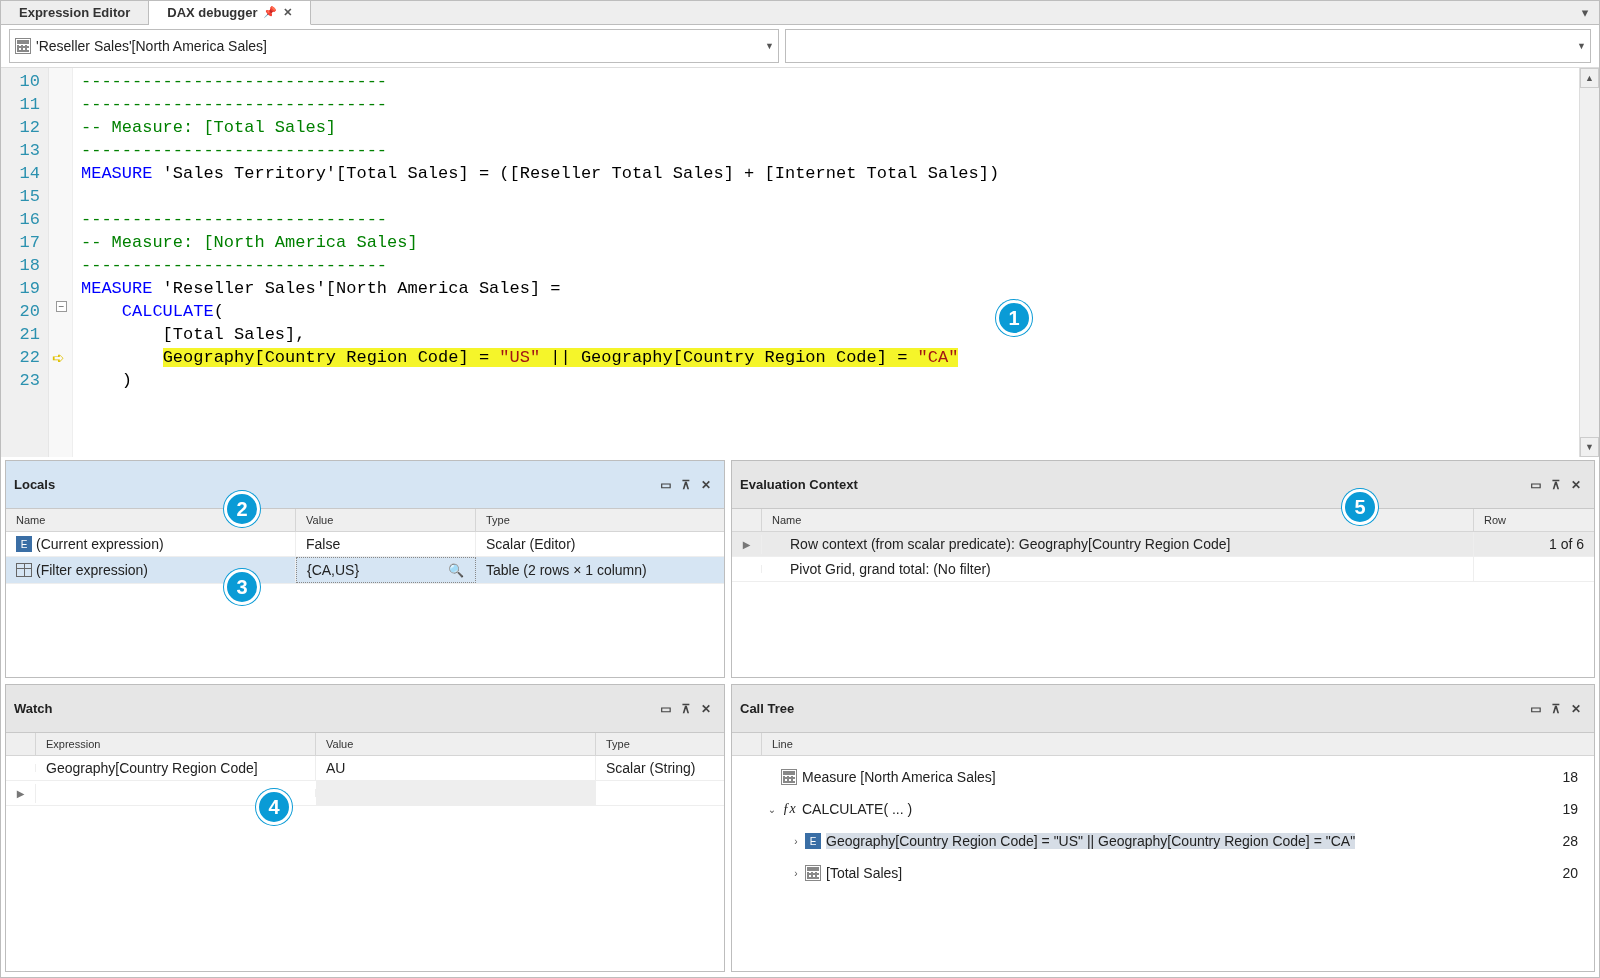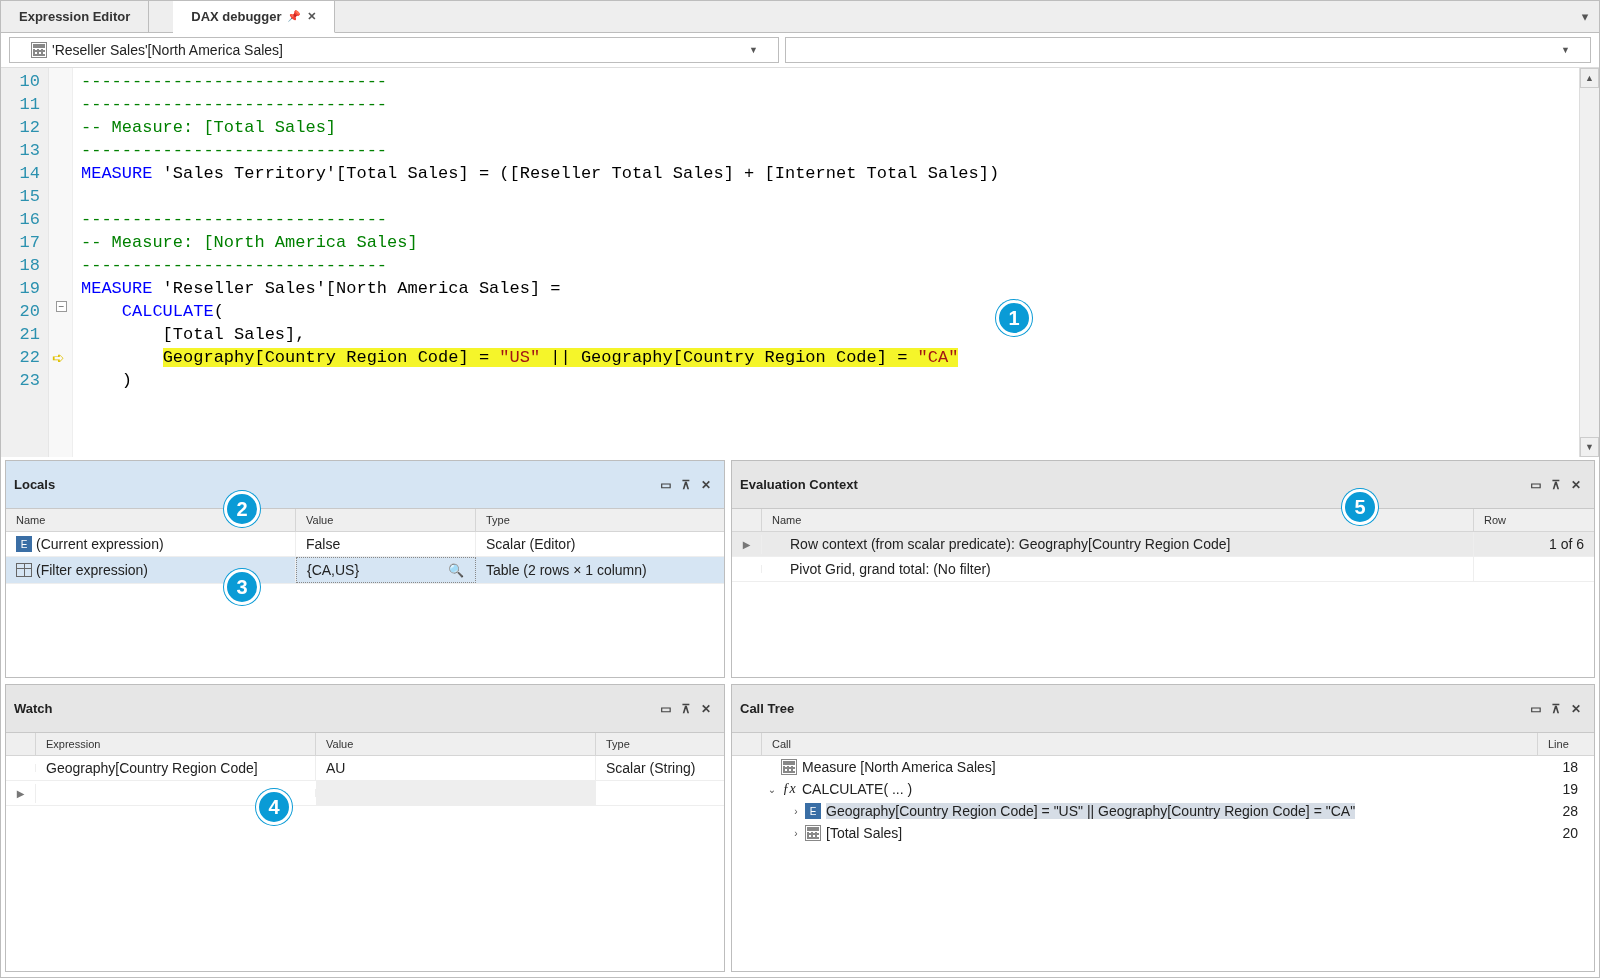--- a/index.html
+++ b/index.html
@@ -13,22 +13,21 @@
   color: #222;
   border: 1px solid #bdbdbd;
 }
 
 
 .tabbar {
   display: flex;
   align-items: stretch;
   background: #eeeeee;
   border-bottom: 1px solid #bdbdbd;
-  height: 32px;
-  gap: 24px;
+  height: 24px;
 }
 .tabbar .tab {
   padding: 6px 18px;
   border-right: 1px solid #bdbdbd;
   background: #eeeeee;
   font-weight: 600;
   color: #333;
   display: flex;
   align-items: center;
   gap: 6px;
@@ -59,22 +58,22 @@
   padding: 4px 8px;
   background: #fff;
   border-bottom: 1px solid #ddd;
   align-items: center;
 }
 .dd {
   display: flex;
   align-items: center;
   border: 1px solid #bdbdbd;
   background: #fff;
-  height: 26px;
-  padding: 0 20px;
+  height: 34px;
+  padding: 0 4px;
   flex: 1;
 }
 .dd .cube-icon {
   width: 18px; height: 18px;
   display: flex; align-items: center; justify-content: center;
   color: #666; font-size: 13px; margin-right: 4px;
 }
 .dd .dd-text { flex: 1; font-size: 14px; }
 .dd .dd-arrow { color: #555; font-size: 9px; }
 
@@ -225,21 +224,21 @@
   height: 24px;
 }
 
 
 .ctx .thead .th:first-child { width: 30px; }
 
 
 .calltree-row {
   display: flex;
   align-items: center;
-  padding: 2px 8px 2px 4px;
+  padding: 12px 8px 2px 4px;
   font-size: 14px;
 }
 .calltree-row .expander {
   width: 16px; text-align: center; color: #555; font-size: 10px;
 }
 .calltree-row .spacer-indent { display: inline-block; }
 .calltree-row .ct-icon {
   width: 18px; height: 18px; display: inline-flex;
   align-items: center; justify-content: center;
   margin-right: 4px;
@@ -502,21 +501,20 @@
 
   <div class="panel calltree">
     <div class="panel-header">
       <span class="title">Call Tree</span>
       <span class="btn">▭</span>
       <span class="btn">⊼</span>
       <span class="btn">✕</span>
     </div>
     <div class="thead">
       <div class="th th0"></div>
-      <div class="th th1">Call</div>
       <div class="th th2">Line</div>
     </div>
     <div class="panel-body">
 
       <div class="calltree-row">
         <span class="spacer-indent" style="width:28px"></span>
         <span class="expander"></span>
         <span class="ct-icon">
             <span class="ico-calc"></span>
           </span>

